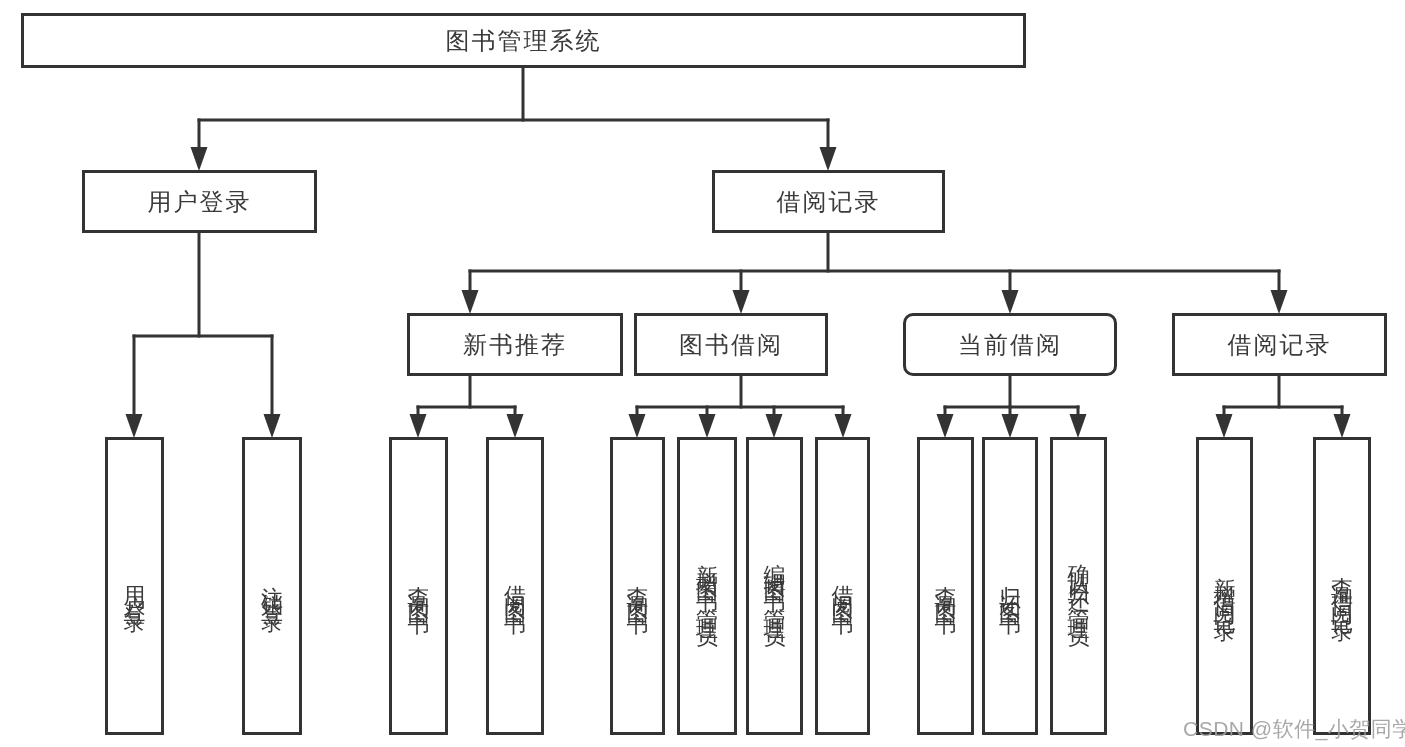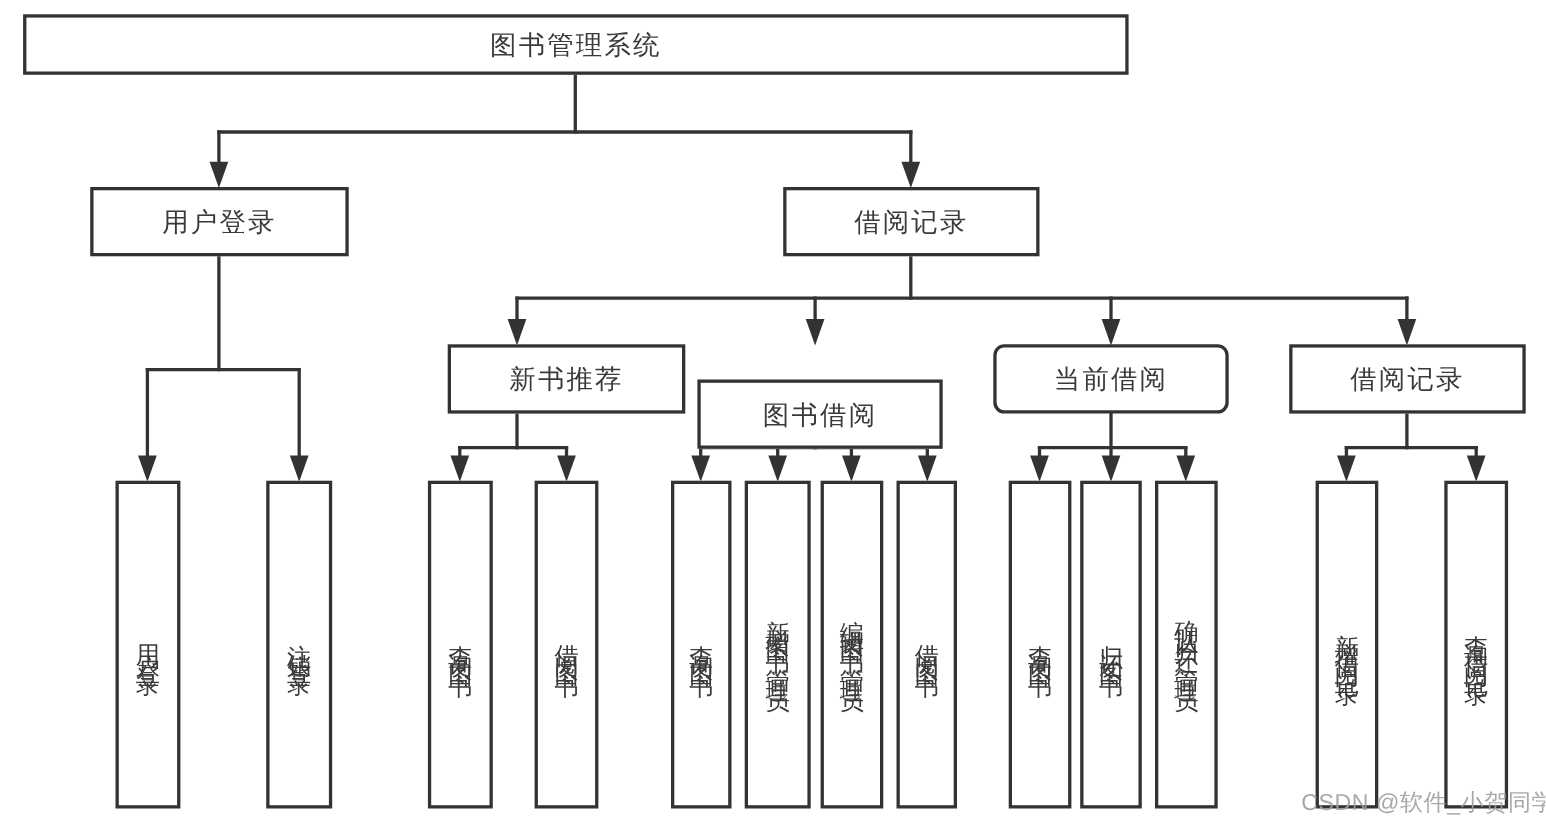--- a/index.html
+++ b/index.html
@@ -119,21 +119,21 @@
     </div>
     <div class="node hnode" style="left: 82px; top: 170px; width: 235px; height: 63px;">
       <span class="lbl">用户登录</span>
     </div>
     <div class="node hnode" style="left: 712px; top: 170px; width: 233px; height: 63px;">
       <span class="lbl">借阅记录</span>
     </div>
     <div class="node hnode" style="left: 362px; top: 313px; width: 216px; height: 63px; margin-left: 45px;">
       <span class="lbl">新书推荐</span>
     </div>
-    <div class="node hnode" style="left: 634px; top: 313px; width: 223px; height: 63px; margin-top: 32px;">
+    <div class="node hnode" style="left: 634px; top: 313px; width: 194px; height: 63px;">
       <span class="lbl">图书借阅</span>
     </div>
     <div class="node hnode" style="left: 903px; top: 313px; width: 214px; height: 63px; border-radius: 10px;">
       <span class="lbl">当前借阅</span>
     </div>
     <div class="node hnode" style="left: 1172px; top: 313px; width: 215px; height: 63px;">
       <span class="lbl">借阅记录</span>
     </div>
     <div class="node vnode" style="left: 105px; top: 437px; width: 59px; height: 298px;">
       <span class="lbl">用户登录</span>

